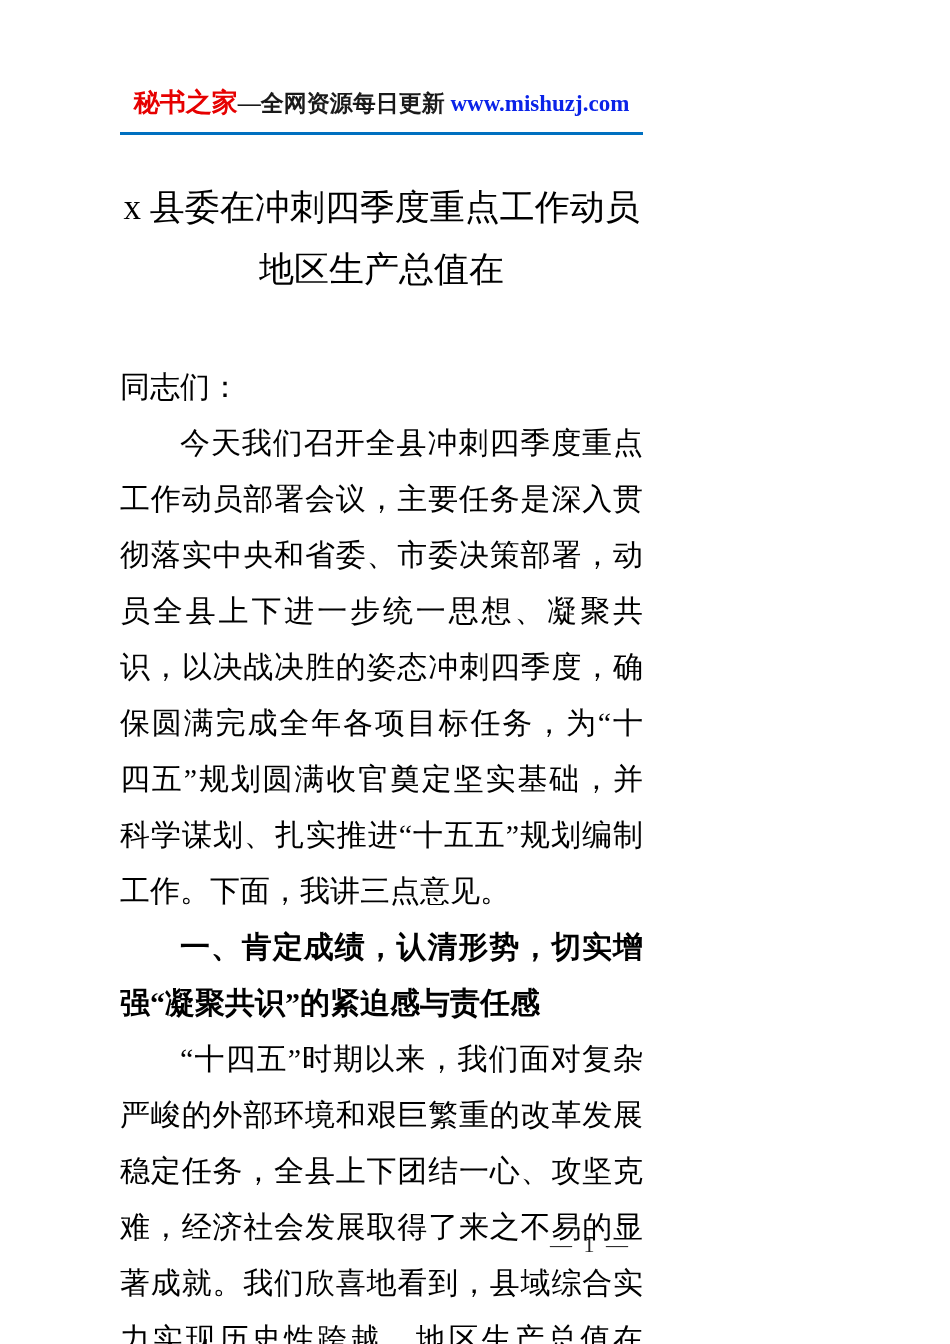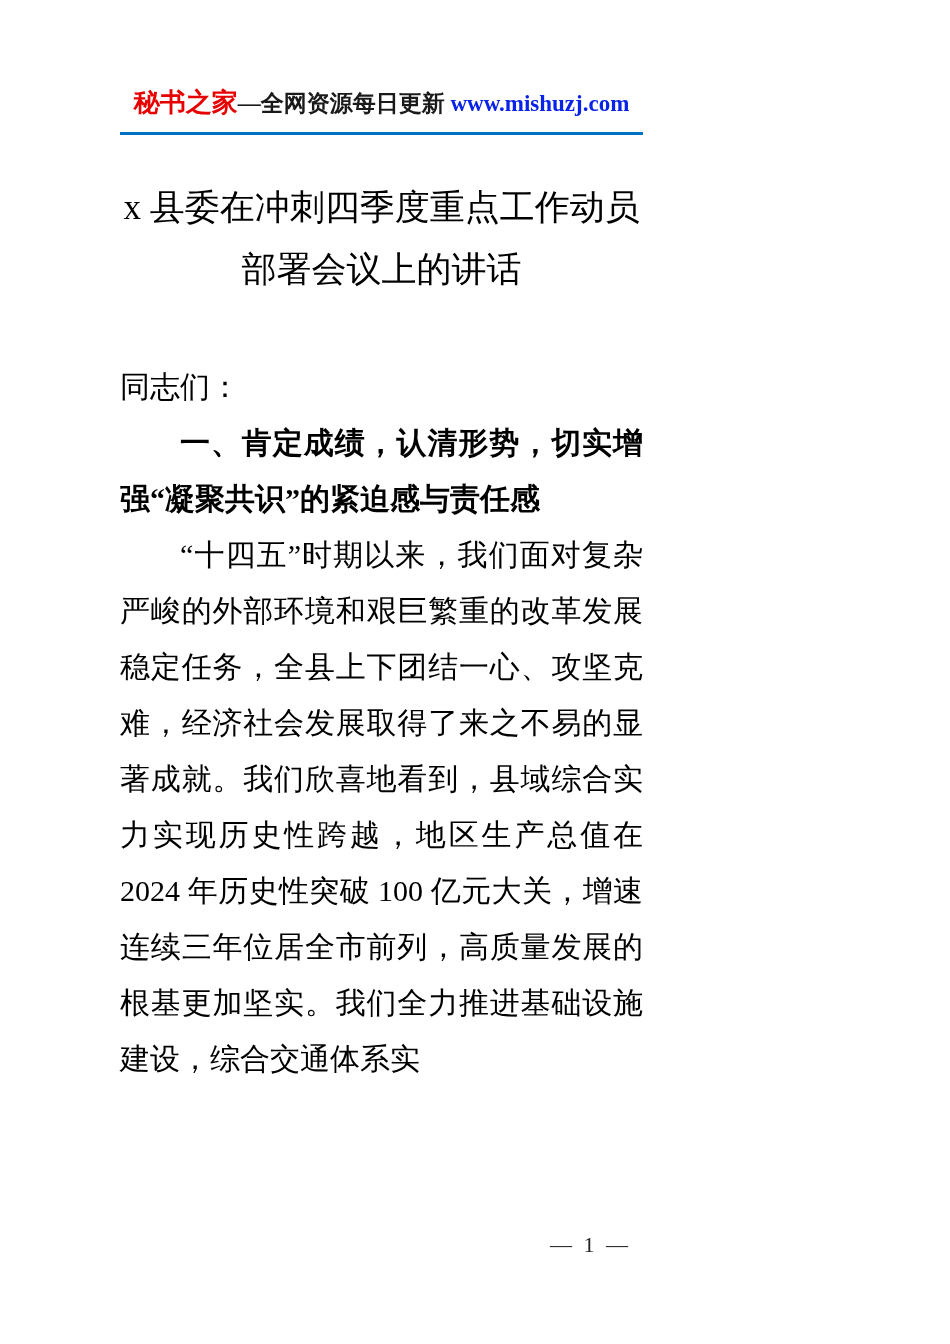--- a/index.html
+++ b/index.html
@@ -82,24 +82,25 @@
 <div class="page">
 
   <div class="header">
     <span class="brand">秘书之家</span><span class="tagline">—全网资源每日更新 </span><span class="url">www.mishuzj.com</span>
   </div>
 
   <div class="rule"></div>
 
   <div class="title">
     <div>x 县委在冲刺四季度重点工作动员</div>
-    <div>部署会议上的讲话</div>
+    <div>地区生产总值在</div>
   </div>
 
   <div class="doc-body">
     <p class="salutation">同志们：</p>
+    <p class="para">今天我们召开全县冲刺四季度重点工作动员部署会议，主要任务是深入贯彻落实中央和省委、市委决策部署，动员全县上下进一步统一思想、凝聚共识，以决战决胜的姿态冲刺四季度，确保圆满完成全年各项目标任务，为“十四五”规划圆满收官奠定坚实基础，并科学谋划、扎实推进“十五五”规划编制工作。下面，我讲三点意见。</p>
     <p class="heading">一、肯定成绩，认清形势，切实增强“凝聚共识”的紧迫感与责任感</p>
     <p class="para">“十四五”时期以来，我们面对复杂严峻的外部环境和艰巨繁重的改革发展稳定任务，全县上下团结一心、攻坚克难，经济社会发展取得了来之不易的显著成就。我们欣喜地看到，县域综合实力实现历史性跨越，地区生产总值在 2024 年历史性突破 100 亿元大关，增速连续三年位居全市前列，高质量发展的根基更加坚实。我们全力推进基础设施建设，综合交通体系实</p>
   </div>
 
   <div class="page-number">— 1 —</div>
 
 </div>
 
 </body></html>

